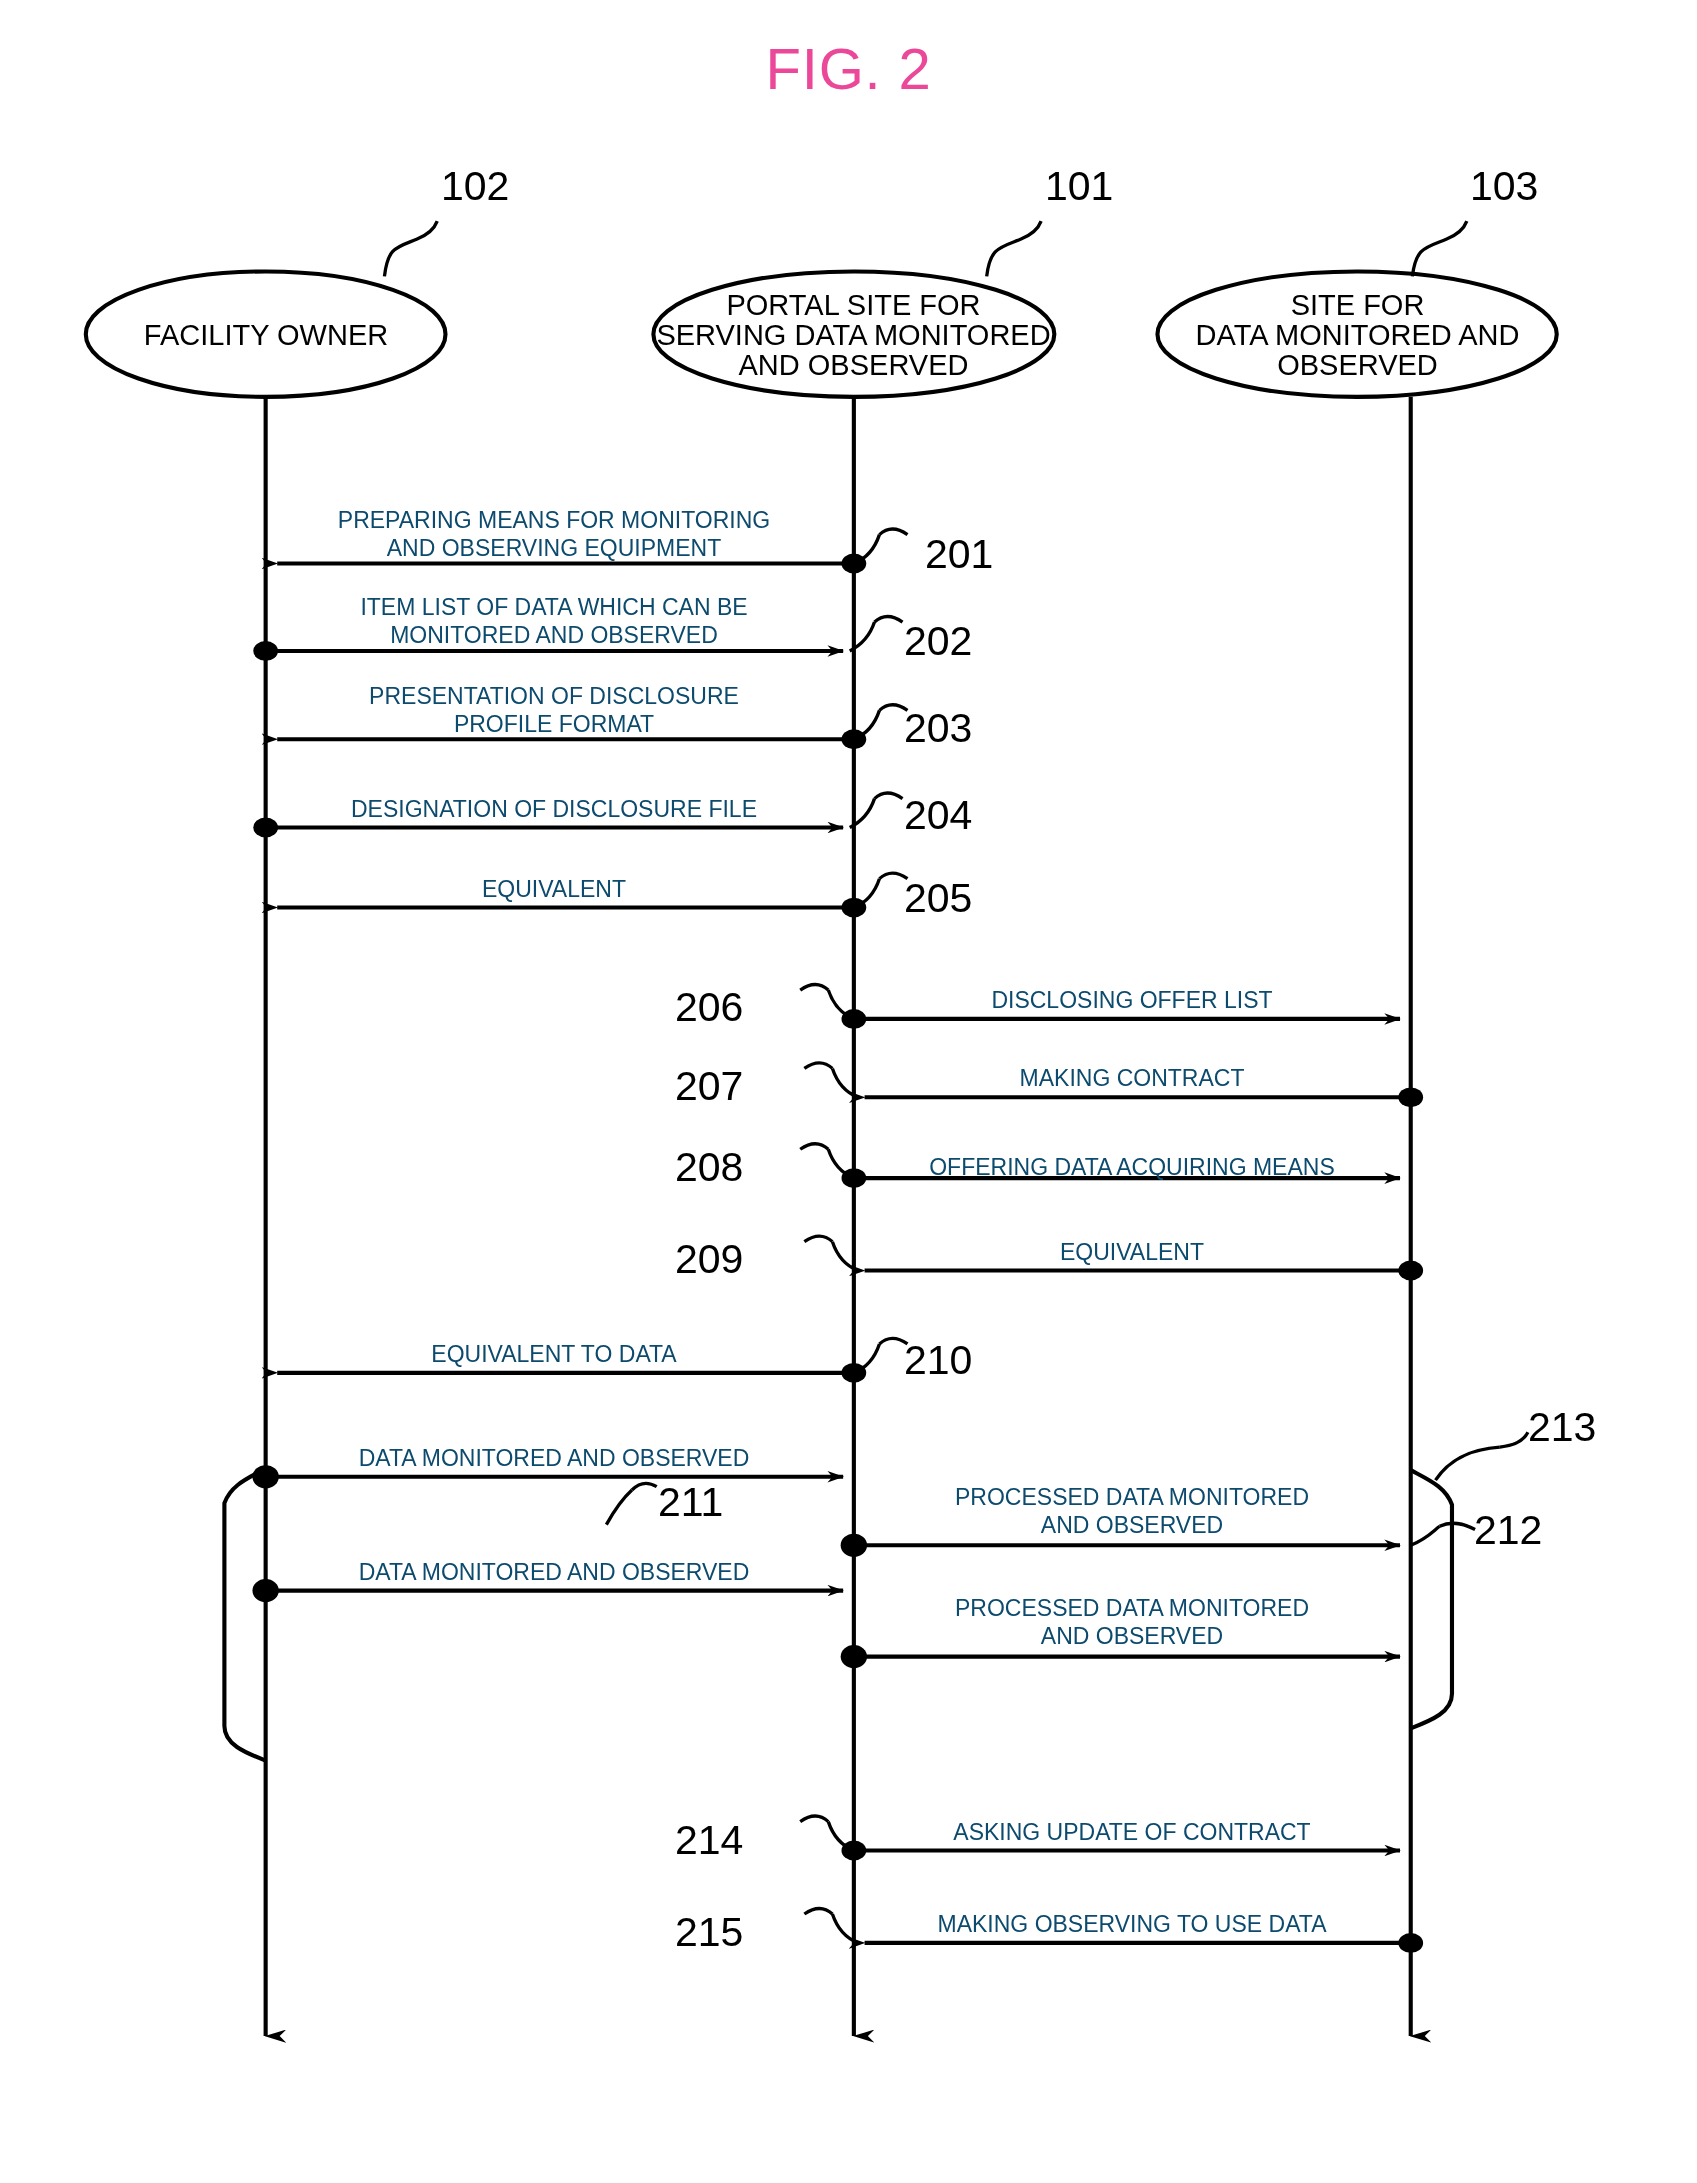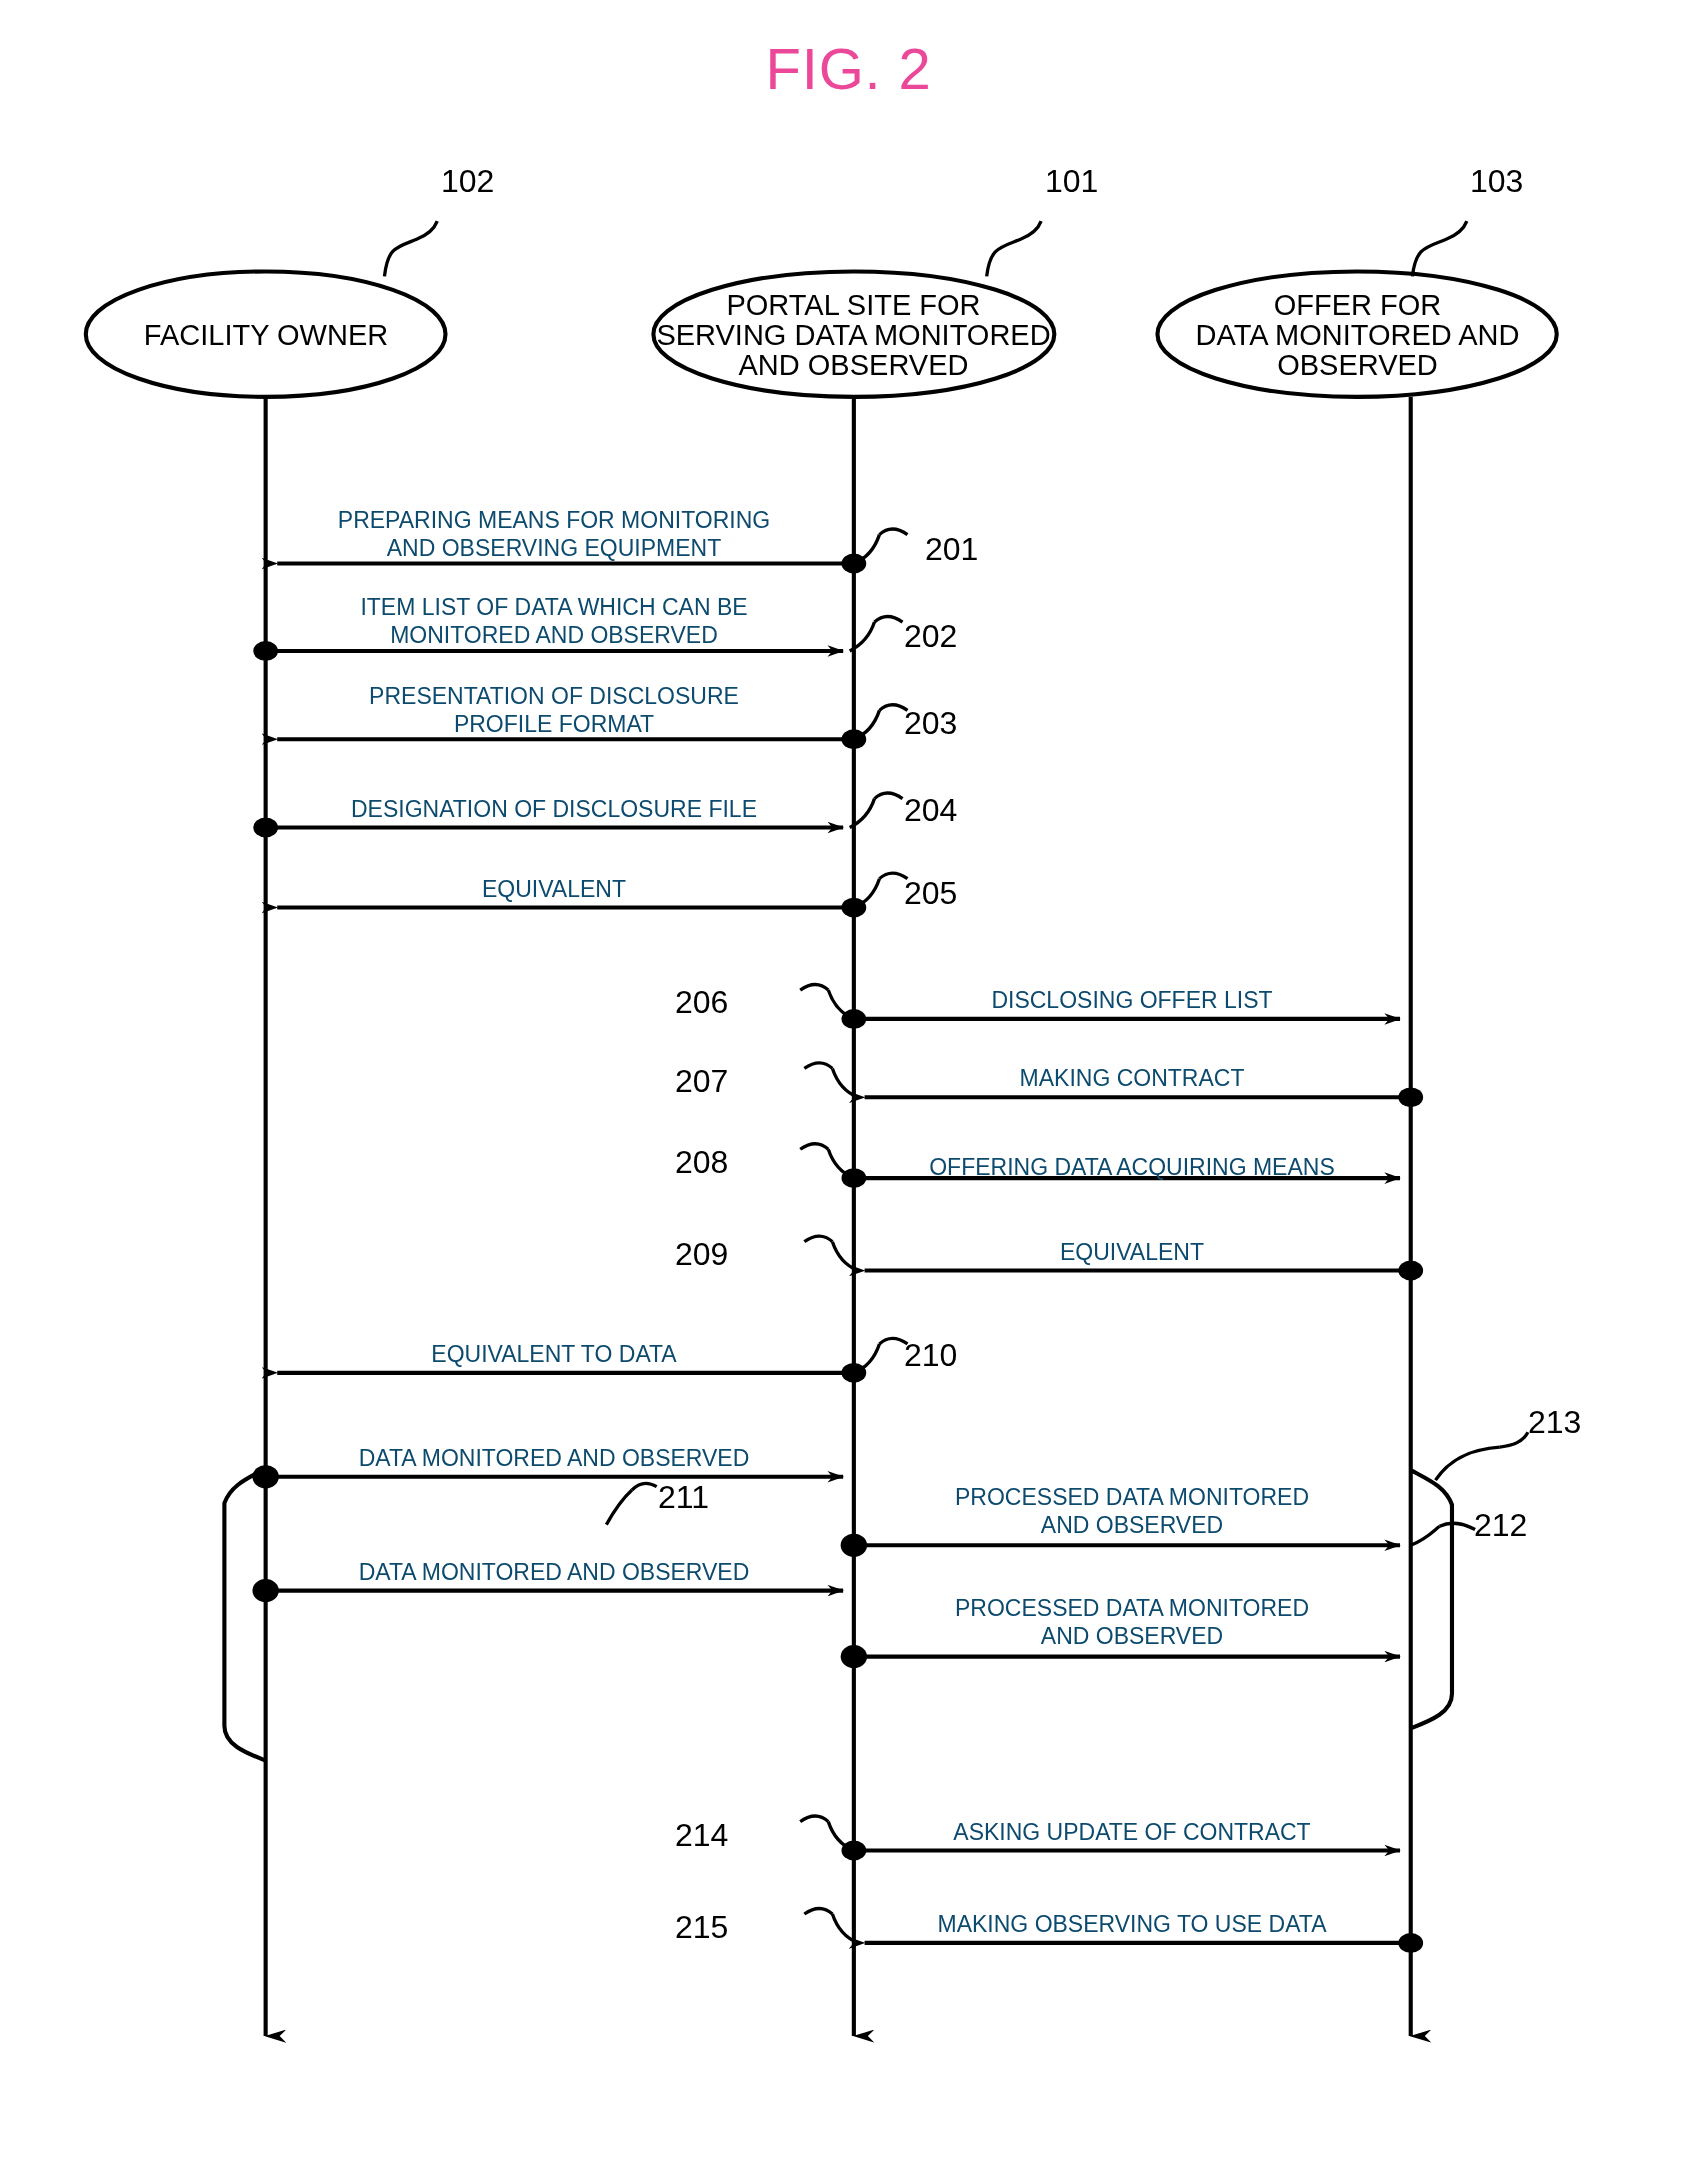--- a/index.html
+++ b/index.html
@@ -53,21 +53,21 @@
     font-family: "Liberation Sans", sans-serif;
     font-size: 29px;
     line-height: 30px;
     text-align: center;
     white-space: pre-line;
     color: #000;
   }
   .ref-num {
     position: absolute;
     font-family: "Liberation Sans", sans-serif;
-    font-size: 32px;
+    font-size: 41px;
     color: #000;
     white-space: nowrap;
   }
   .msg-lbl {
     position: absolute;
     transform: translateX(-50%);
   }
 </style>
 </head>
 <body>
@@ -224,21 +224,21 @@
       <ellipse cx="1710" cy="2355" rx="15" ry="12" fill="#000"></ellipse>
       <path d="M1040,2355 C1020,2347 1013,2332 1009,2320" fill="none" stroke="#000" stroke-width="4"></path>
       <path d="M1009,2320 C997,2309 985,2313 975,2320" fill="none" stroke="#000" stroke-width="4"></path>
     </g>
   </svg>
 
   <div class="actor-lbl" style="left:86px; top:320px; width:360px;">FACILITY OWNER</div>
   <div class="actor-lbl" style="left:653px; top:290px; width:401px;">PORTAL SITE FOR
 SERVING DATA MONITORED
 AND OBSERVED</div>
-  <div class="actor-lbl" style="left:1158px; top:290px; width:399px;">OFFER FOR
+  <div class="actor-lbl" style="left:1158px; top:290px; width:399px;">SITE FOR
 DATA MONITORED AND
 OBSERVED</div>
 
   <div class="ref-num" style="left:441px; top:163px;">102</div>
   <div class="ref-num" style="left:1045px; top:163px;">101</div>
   <div class="ref-num" style="left:1470px; top:163px;">103</div>
 
   <div class="lbl msg-lbl" style="left:554px; top:506px; width:578px;">PREPARING MEANS FOR MONITORING
 AND OBSERVING EQUIPMENT</div>
   <div class="lbl msg-lbl" style="left:554px; top:682px; width:578px;">PRESENTATION OF DISCLOSURE

